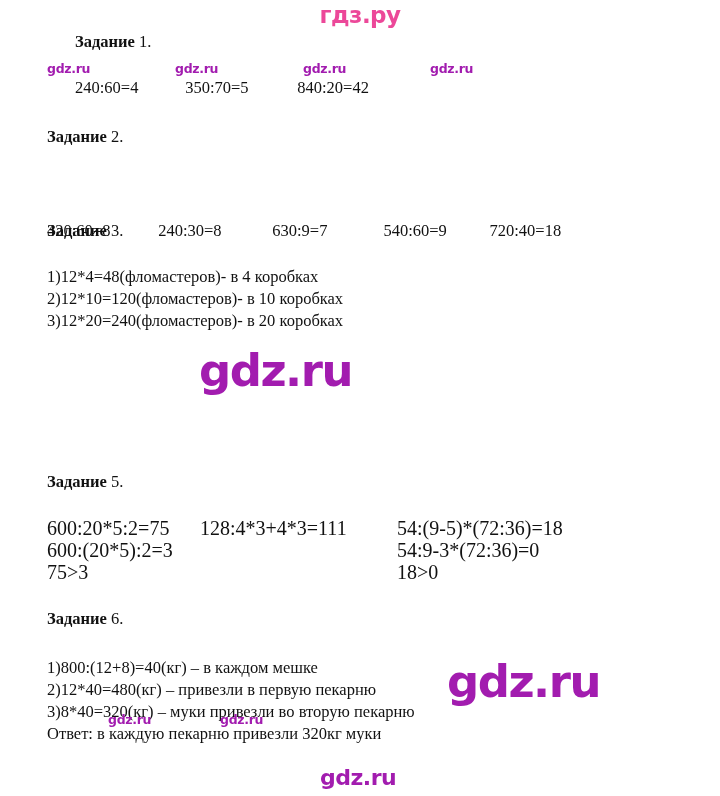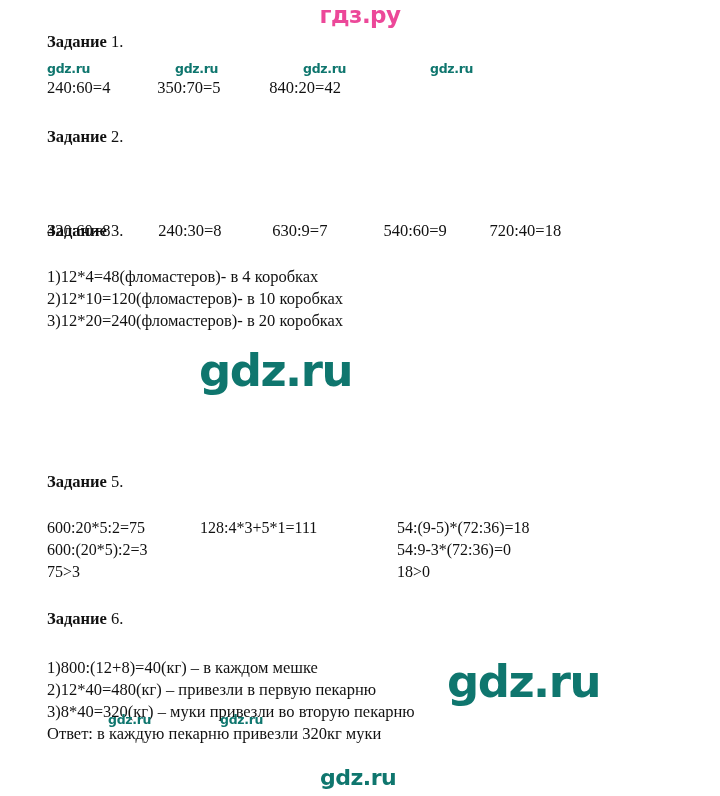--- a/index.html
+++ b/index.html
@@ -80,36 +80,36 @@
     position: relative;
     width: 640px;
   }
   .grid3 .col {
     position: absolute;
     top: 0;
   }
   .grid3 .col .line {
     white-space: nowrap;
     line-height: 22px;
-    font-size: 16px;
+    font-size: 20px;
   }
   .grid3 .col-1 { left: 0px; }
   .grid3 .col-2 { left: 153px; }
   .grid3 .col-3 { left: 350px; }
 
   .indent-1 {
     padding-left: 25px;
   }
 
   
   .wm {
     position: absolute;
     font-family: "DejaVu Sans", "Liberation Sans", sans-serif;
     font-weight: bold;
-    color: #0f766e;
+    color: #a21caf;
     white-space: nowrap;
     pointer-events: none;
   }
   .wm-small {
     font-size: 12.5px;
     letter-spacing: -0.3px;
     line-height: 14px;
   }
   .wm-mid {
     font-size: 22px;
@@ -122,21 +122,21 @@
     line-height: 48px;
   }
 </style>
 </head>
 <body>
 
 <div class="page">
 
   <div class="site-logo">гдз.ру</div>
 
-  <div class="task" style="top:32px;">
+  <div class="task" style="top:32px;margin-left:28px;">
     <div class="task-heading">
       <span class="word">Задание</span>
       <span class="num">1.</span>
     </div>
     <div class="task-body expr-row" style="margin-top:25px;">
       <span class="expr" style="width:106px;">240:60=4</span>
       <span class="expr" style="width:108px;">350:70=5</span>
       <span class="expr">840:20=42</span>
     </div>
   </div>
@@ -173,21 +173,21 @@
       <span class="word">Задание</span>
       <span class="num">5.</span>
     </div>
     <div class="task-body grid3" style="margin-top:25px;height:70px;">
       <div class="col col-1">
         <div class="line">600:20*5:2=75</div>
         <div class="line">600:(20*5):2=3</div>
         <div class="line">75&gt;3</div>
       </div>
       <div class="col col-2">
-        <div class="line">128:4*3+5*1=111</div>
+        <div class="line">128:4*3+4*3=111</div>
       </div>
       <div class="col col-3">
         <div class="line">54:(9-5)*(72:36)=18</div>
         <div class="line">54:9-3*(72:36)=0</div>
         <div class="line">18&gt;0</div>
       </div>
     </div>
   </div>
 
   <div class="task" style="top:609px;">

